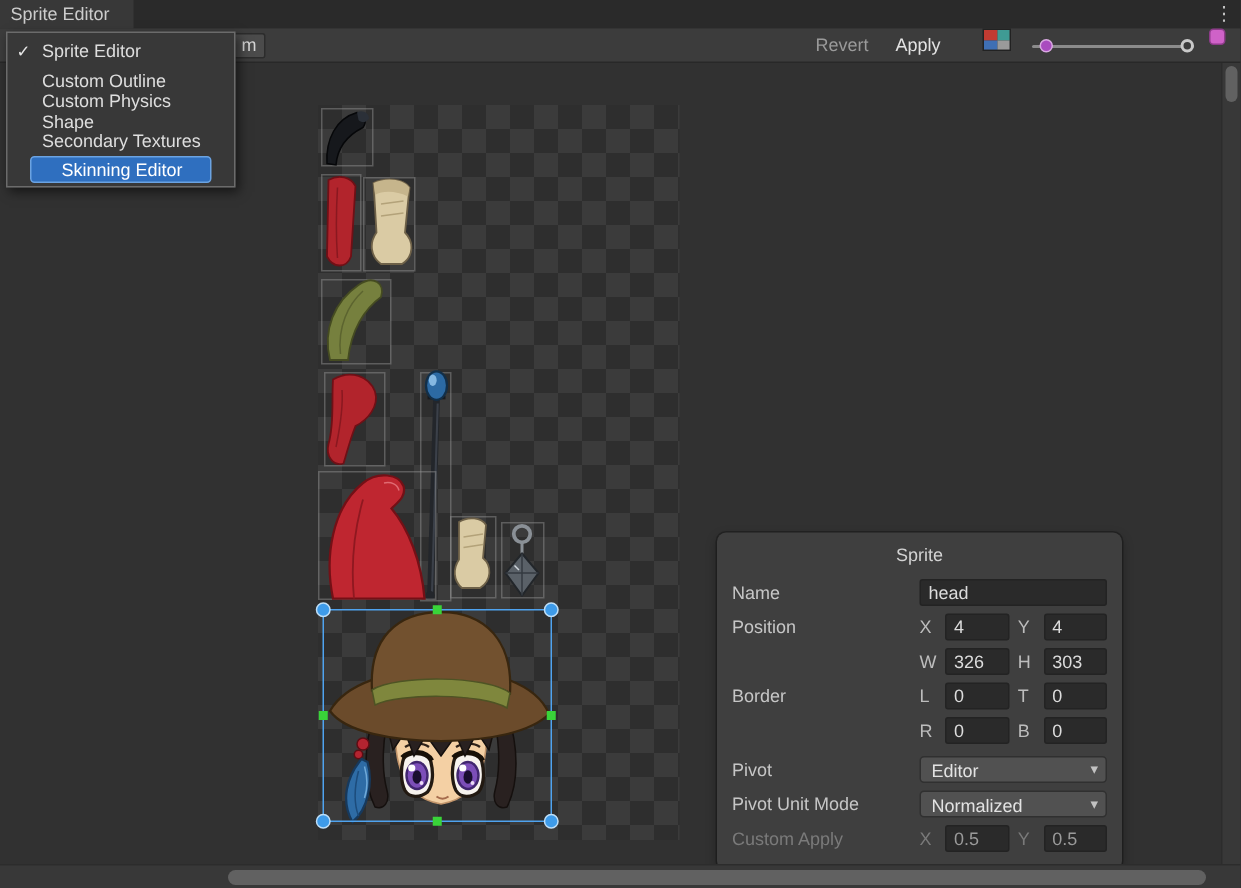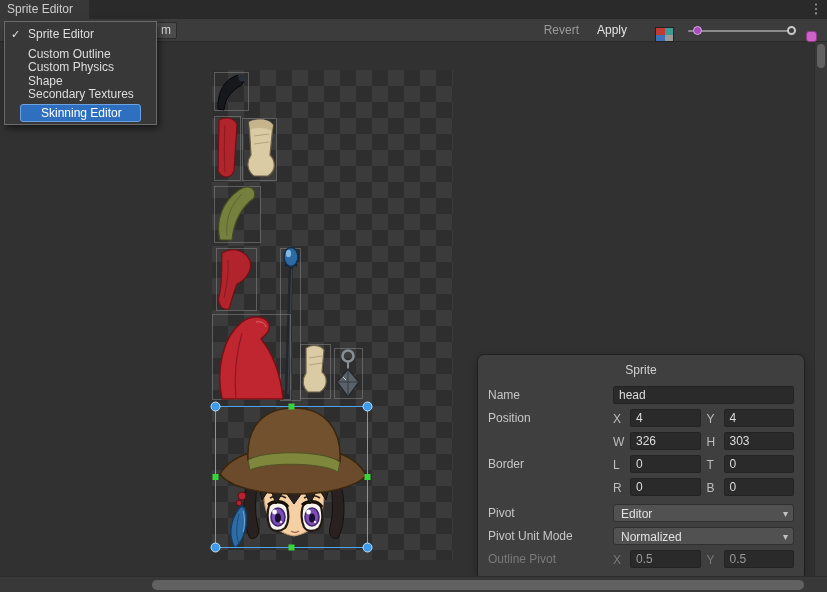--- a/index.html
+++ b/index.html
@@ -13,21 +13,21 @@
   .title-tab{position:absolute;left:0;top:0;height:19px;padding:0 16px 0 7px;background:#383838;
     color:#cccccc;font-size:12px;line-height:19px;}
   .more-btn{position:absolute;right:3px;top:0;width:16px;height:19px;color:#c2c2c2;
     font-size:13px;line-height:18px;text-align:center;cursor:default;}
   
   .toolbar{position:absolute;left:0;top:19px;width:827px;height:23px;background:#3c3c3c;
     border-bottom:1px solid #282828;box-sizing:border-box;}
   .partial-btn{position:absolute;left:155px;top:3px;width:22px;height:17px;background:#4b4b4b;
     border:1px solid #2c2c2c;border-radius:0 2px 2px 0;color:#d4d4d4;font-size:12px;
     line-height:15px;text-align:center;box-sizing:border-box;}
-  .toolbar-right{position:absolute;right:10px;top:0;height:23px;display:flex;align-items:flex-end;}
+  .toolbar-right{position:absolute;right:10px;top:0;height:23px;display:flex;align-items:flex-start;}
   .tb-btn{font-size:12px;line-height:23px;padding:0 2px;cursor:default;}
   .tb-btn.revert{color:#9a9a9a;margin-right:14px;}
   .tb-btn.apply{color:#e3e3e3;margin-right:26px;}
   .color-icon{width:17px;height:13px;display:grid;grid-template-columns:1fr 1fr;grid-template-rows:1fr 1fr;
     border:1px solid #222;margin-right:14px;}
   .color-icon span{display:block;}
   .q1{background:#c23b32;} .q2{background:#3f9b94;} .q3{background:#3f6fb4;} .q4{background:#9a9a9a;}
   .zoom{position:relative;width:108px;height:23px;margin-right:10px;}
   .zoom .track{position:absolute;left:0;right:0;top:11px;height:2px;background:#8b8b8b;border-radius:1px;}
   .zoom .thumb{position:absolute;left:5px;top:7px;width:9px;height:9px;border-radius:50%;
@@ -45,30 +45,30 @@
   .sel-rect{fill:none;stroke:#4fa3ef;stroke-width:1;}
   
   .context-menu{position:absolute;left:4px;top:21px;width:151px;background:#383838;
     border:1px solid #6b6b6b;box-shadow:2px 3px 7px rgba(0,0,0,.55);padding:2px 0;z-index:20;}
   .menu-item{height:20px;display:flex;align-items:center;font-size:12px;color:#dedede;
     padding:0 6px;cursor:default;}
   .menu-check{width:17px;flex:none;font-size:11px;text-align:left;color:#e8e8e8;}
   .menu-item.highlight{background:#2f6fbf;border:1px solid #6ba3e2;border-radius:3px;
     margin:0 15px;padding:0 3px;height:18px;color:#ffffff;box-sizing:border-box;}
   
-  .panel{position:absolute;left:478px;top:355px;width:326px;background:#3f3f3f;border-radius:6px;
+  .panel{position:absolute;left:478px;top:355px;width:270px;background:#3f3f3f;border-radius:6px;
     padding:6px 10px 12px;box-sizing:border-box;color:#c6c6c6;font-size:12px;
     box-shadow:0 0 0 1px rgba(0,0,0,.28), 0 3px 8px rgba(0,0,0,.3);}
   .panel-title{text-align:center;color:#d2d2d2;padding:2px 0 9px;}
   .prow{display:flex;align-items:flex-start;margin-bottom:5px;}
   .prow.gap-after{margin-bottom:8px;}
   .plabel{width:125px;flex:none;line-height:16px;padding-top:1px;color:#c6c6c6;}
   .plabel.dim{color:#7a7a7a;}
   .pcontent{flex:1;display:flex;flex-direction:column;gap:5px;min-width:0;}
-  .pline{display:flex;gap:6px;align-items:flex-end;}
+  .pline{display:flex;gap:6px;align-items:center;}
   .axis{flex:none;width:11px;color:#bdbdbd;line-height:16px;}
   .axis.dim{color:#7a7a7a;}
   .tfield{flex:1;min-width:0;background:#2a2a2a;border:1px solid #232323;border-radius:2px;
     height:16px;line-height:16px;padding:0 5px;color:#dcdcdc;cursor:text;}
   .tfield.dim{color:#9a9a9a;cursor:default;}
   .dropdown{flex:1;min-width:0;position:relative;background:#515151;border:1px solid #303030;
     border-radius:3px;height:18px;line-height:18px;padding:0 18px 0 7px;color:#e2e2e2;
     cursor:default;box-sizing:border-box;}
   .dd-arrow{position:absolute;right:5px;top:0;font-size:10px;line-height:17px;color:#c2c2c2;}
   
@@ -292,21 +292,21 @@
       <div class="pline">
         <div class="dropdown">
           <span>Normalized</span>
           <span class="dd-arrow">▾</span>
         </div>
       </div>
     </div>
   </div>
 
   <div class="prow" style="margin-bottom:0;">
-    <div class="plabel dim">Outline Pivot</div>
+    <div class="plabel dim">Custom Apply</div>
     <div class="pcontent">
       <div class="pline">
         <span class="axis dim">X</span>
         <div class="tfield dim">0.5</div>
         <span class="axis dim">Y</span>
         <div class="tfield dim">0.5</div>
       </div>
     </div>
   </div>
 </div>

